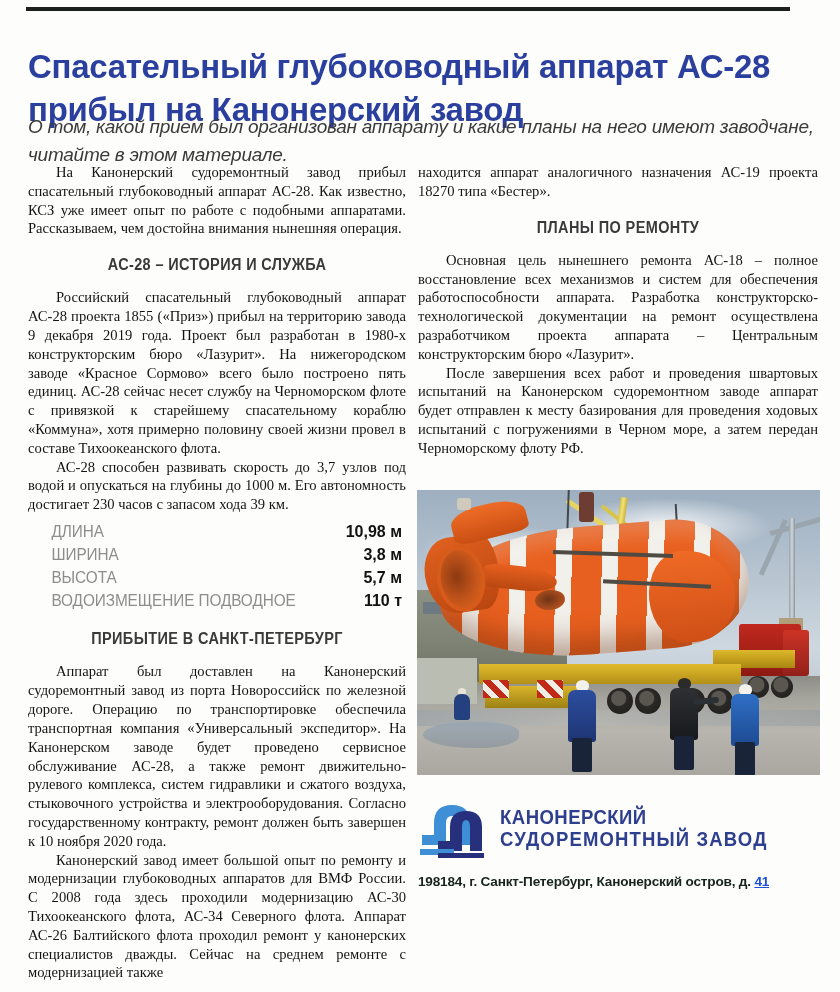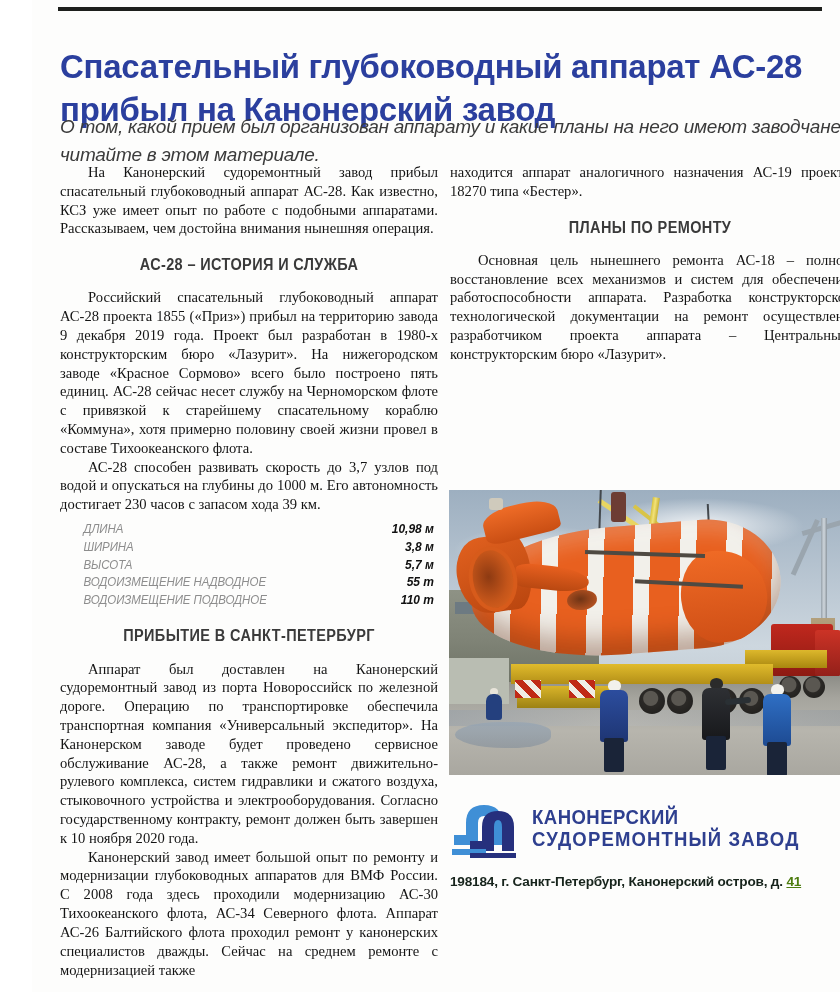--- a/index.html
+++ b/index.html
@@ -14,21 +14,20 @@
     position: relative;
     overflow: hidden;
     font-family: "Liberation Serif", "DejaVu Serif", serif;
     color: #141414;
   }
 
   .page {
     position: absolute;
     inset: 0;
     background: #fdfdfc;
-    margin-left: 32px;
   }
 
   
   .top-rule {
     position: absolute;
     left: 26px;
     top: 7px;
     width: 764px;
     height: 4px;
     background: #1d1f1c;
@@ -95,22 +94,21 @@
     margin: 17px 0 13px 0;
     transform: scaleX(0.93);
   }
 
   
   .specs {
     width: 100%;
     border-collapse: collapse;
     margin: 7px 0 4px 0;
     font-family: "Liberation Sans Narrow", "Liberation Sans", sans-serif;
-    font-size: 12px;
-    font-style: italic;
+    font-size: 16px;
   }
   .specs td {
     padding: 1.1px 0;
     vertical-align: baseline;
   }
   .specs .sp-label {
     color: #8d8d8d;
     letter-spacing: -0.1px;
     padding-left: 18px;
     transform: scaleX(0.96);
@@ -407,21 +405,21 @@
     left: 418px;
     top: 874px;
     width: 404px;
     font-family: "Liberation Sans", sans-serif;
     font-weight: bold;
     font-size: 13.6px;
     color: #17241c;
     letter-spacing: -0.2px;
   }
   .address .num {
-    color: #4d7c0f;
+    color: #1d4ed8;
     text-decoration: underline;
   }
 </style>
 </head>
 <body>
 
 <div class="page">
 
   <div class="top-rule"></div>
 
@@ -449,43 +447,40 @@
         </tr>
         <tr>
           <td class="sp-label">ШИРИНА</td>
           <td class="sp-value">3,8 м</td>
         </tr>
         <tr>
           <td class="sp-label">ВЫСОТА</td>
           <td class="sp-value">5,7 м</td>
         </tr>
         <tr>
-          <td class="sp-label">ВОДОИЗМЕЩЕНИЕ НАДВОДНОЕ</td>
-          <td class="sp-value">55 т</td>
-        </tr>
-        <tr>
           <td class="sp-label">ВОДОИЗМЕЩЕНИЕ ПОДВОДНОЕ</td>
           <td class="sp-value">110 т</td>
         </tr>
       </tbody>
     </table>
 
     <div class="sect-head">ПРИБЫТИЕ В САНКТ-ПЕТЕРБУРГ</div>
 
     <p>Аппарат был доставлен на Канонерский судоремонтный завод из порта Новороссийск по железной дороге. Операцию по транспортировке обеспечила транспортная компания «Универсальный экспедитор». На Канонерском заводе будет проведено сервисное обслуживание АС-28, а также ремонт движительно-рулевого комплекса, систем гидравлики и сжатого воздуха, стыковочного устройства и электрооборудования. Согласно государственному контракту, ремонт должен быть завершен к 10 ноября 2020 года.</p>
     <p>Канонерский завод имеет большой опыт по ремонту и модернизации глубоководных аппаратов для ВМФ России. С 2008 года здесь проходили модернизацию АС-30 Тихоокеанского флота, АС-34 Северного флота. Аппарат АС-26 Балтийского флота проходил ремонт у канонерских специалистов дважды. Сейчас на среднем ремонте с модернизацией также</p>
   </div>
 
   <div class="col col-right">
 
     <p class="no-indent">находится аппарат аналогичного назначения АС-19 проекта 18270 типа «Бестер».</p>
 
     <div class="sect-head">ПЛАНЫ ПО РЕМОНТУ</div>
 
     <p>Основная цель нынешнего ремонта АС-18 – полное восстановление всех механизмов и систем для обеспечения работоспособности аппарата. Разработка конструкторско-технологической документации на ремонт осуществлена разработчиком проекта аппарата – Центральным конструкторским бюро «Лазурит».</p>
+    <p>После завершения всех работ и проведения швартовых испытаний на Канонерском судоремонтном заводе аппарат будет отправлен к месту базирования для проведения ходовых испытаний с погружениями в Черном море, а затем передан Черноморскому флоту РФ.</p>
   </div>
 
   <figure class="photo" style="margin:0;">
     <div class="ph sky"></div>
     <div class="ph ground"></div>
     <div class="ph puddle"></div>
 
     <div class="ph bg-wall"></div>
     <div class="ph bg-deck"></div>
     <div class="ph bg-wall2"></div>

